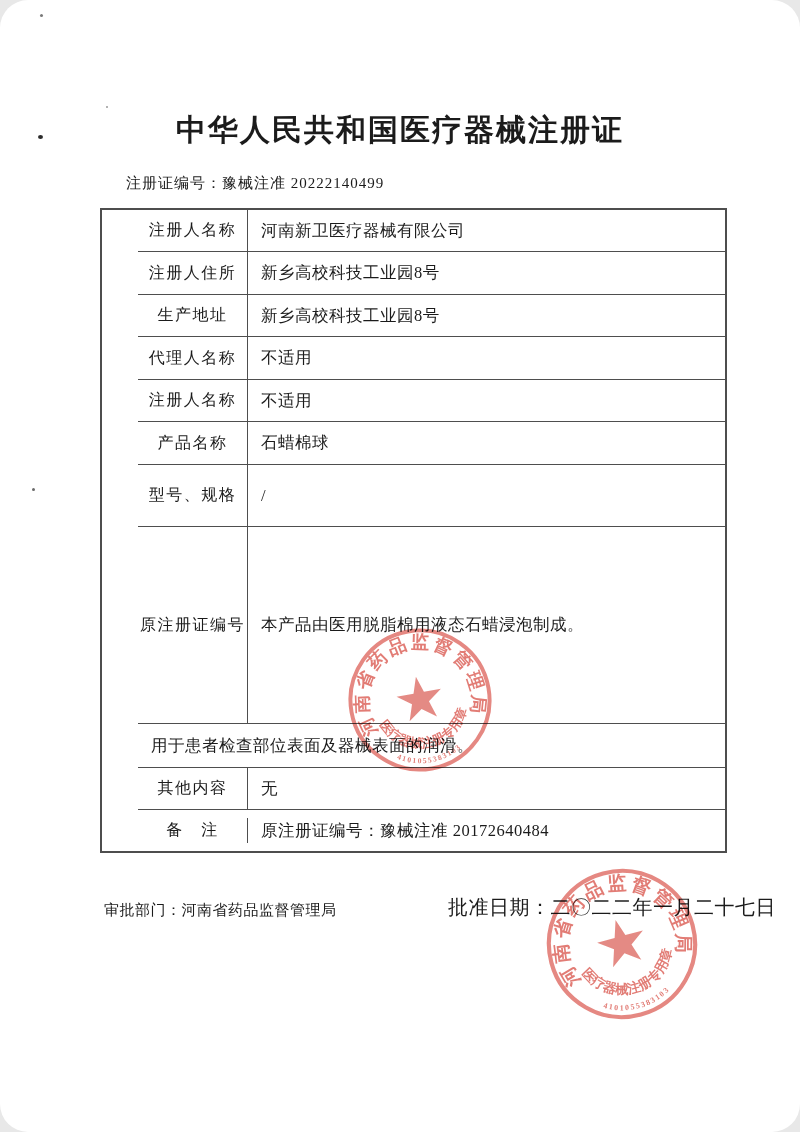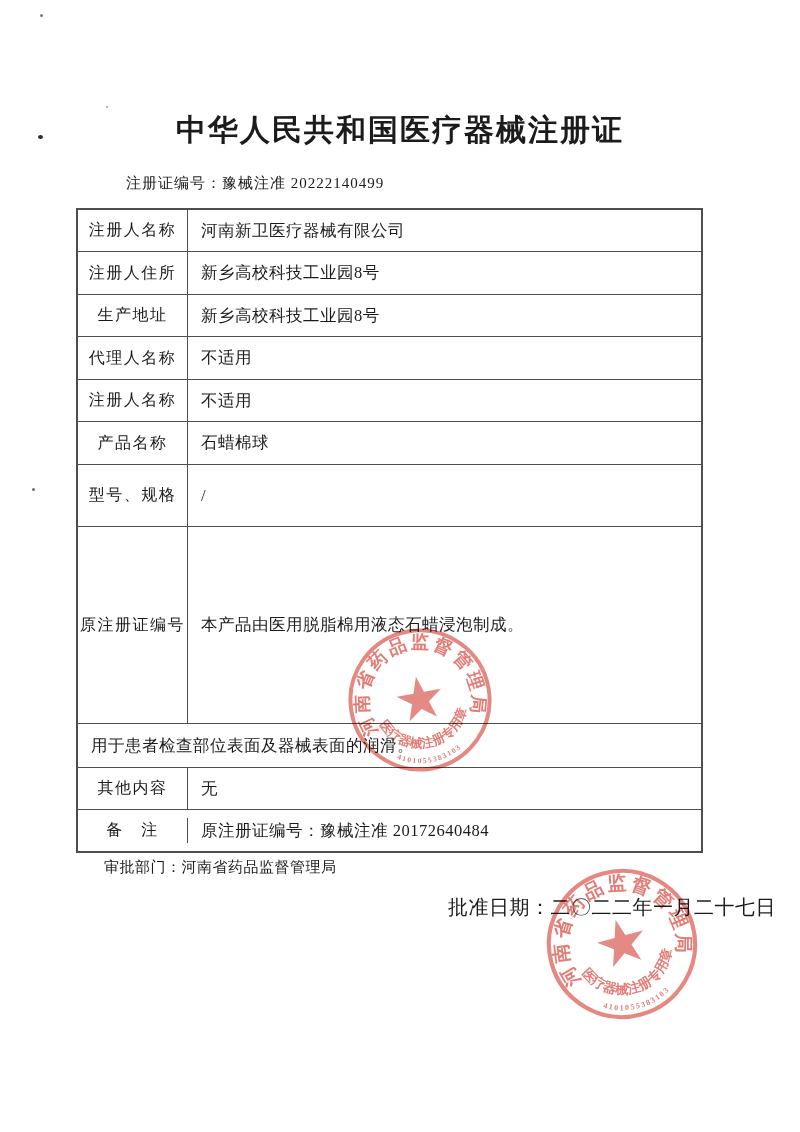--- a/index.html
+++ b/index.html
@@ -1,47 +1,47 @@
 <!DOCTYPE html>
 <html><head>
 <meta charset="utf-8">
 <style>
   html,body { margin:0; padding:0; background:#e8e8e8; }
   .page {
     position:relative; width:800px; height:1132px; margin:0 auto;
     background:#ffffff; overflow:hidden;
-    font-family:"Liberation Serif","DejaVu Serif",serif; color:#1b1b1b;
+    font-family:"Liberation Serif","DejaVu Serif",serif; color:#1b1b1b;border-radius:28px;
   }
   .doc-title {
     position:absolute; top:110px; left:0; width:100%;
     text-align:center; font-size:30px; font-weight:bold; letter-spacing:2px;
     margin:0;
   }
   .cert-no-line {
     position:absolute; top:174px; left:126px;
     font-size:15px; letter-spacing:1px;
   }
   .cert-table {
-    position:absolute; top:208px; left:76px; width:627px;
-    border:2px solid #4e4e4e; box-sizing:border-box; background:transparent;
+    position:absolute; top:208px; left:100px; width:627px;
+    border:2px solid #4e4e4e; box-sizing:border-box; background:transparent;padding-left:36px;
   }
   .t-row { display:flex; border-bottom:1px solid #4e4e4e; box-sizing:border-box; }
   .t-row:last-child { border-bottom:none;align-items:center; }
   .cell-label {
     flex:0 0 110px; width:110px; border-right:1px solid #4e4e4e;
     display:flex; align-items:center; justify-content:center;
     font-size:16px; letter-spacing:1.5px; text-align:center; box-sizing:border-box;
     padding:2px;
   }
   .cell-value {
     flex:1; display:flex; align-items:center;
     font-size:16.5px; letter-spacing:0.5px; padding-left:13px; box-sizing:border-box;
   }
   .footer-left {
-    position:absolute; top:858px; left:104px; font-size:15px; letter-spacing:0.5px;
+    position:absolute; top:901px; left:104px; font-size:15px; letter-spacing:0.5px;
   }
   .footer-dates {
     position:absolute; top:895px; left:448px; font-size:20px; line-height:25.5px;
     letter-spacing:0.5px;
   }
   .stamp { position:absolute; mix-blend-mode:multiply; opacity:0.88; }
   .stamp text { font-family:"Liberation Serif","DejaVu Serif",serif; font-weight:bold; }
   .speck { position:absolute; border-radius:50%; }
 </style>
 </head>

